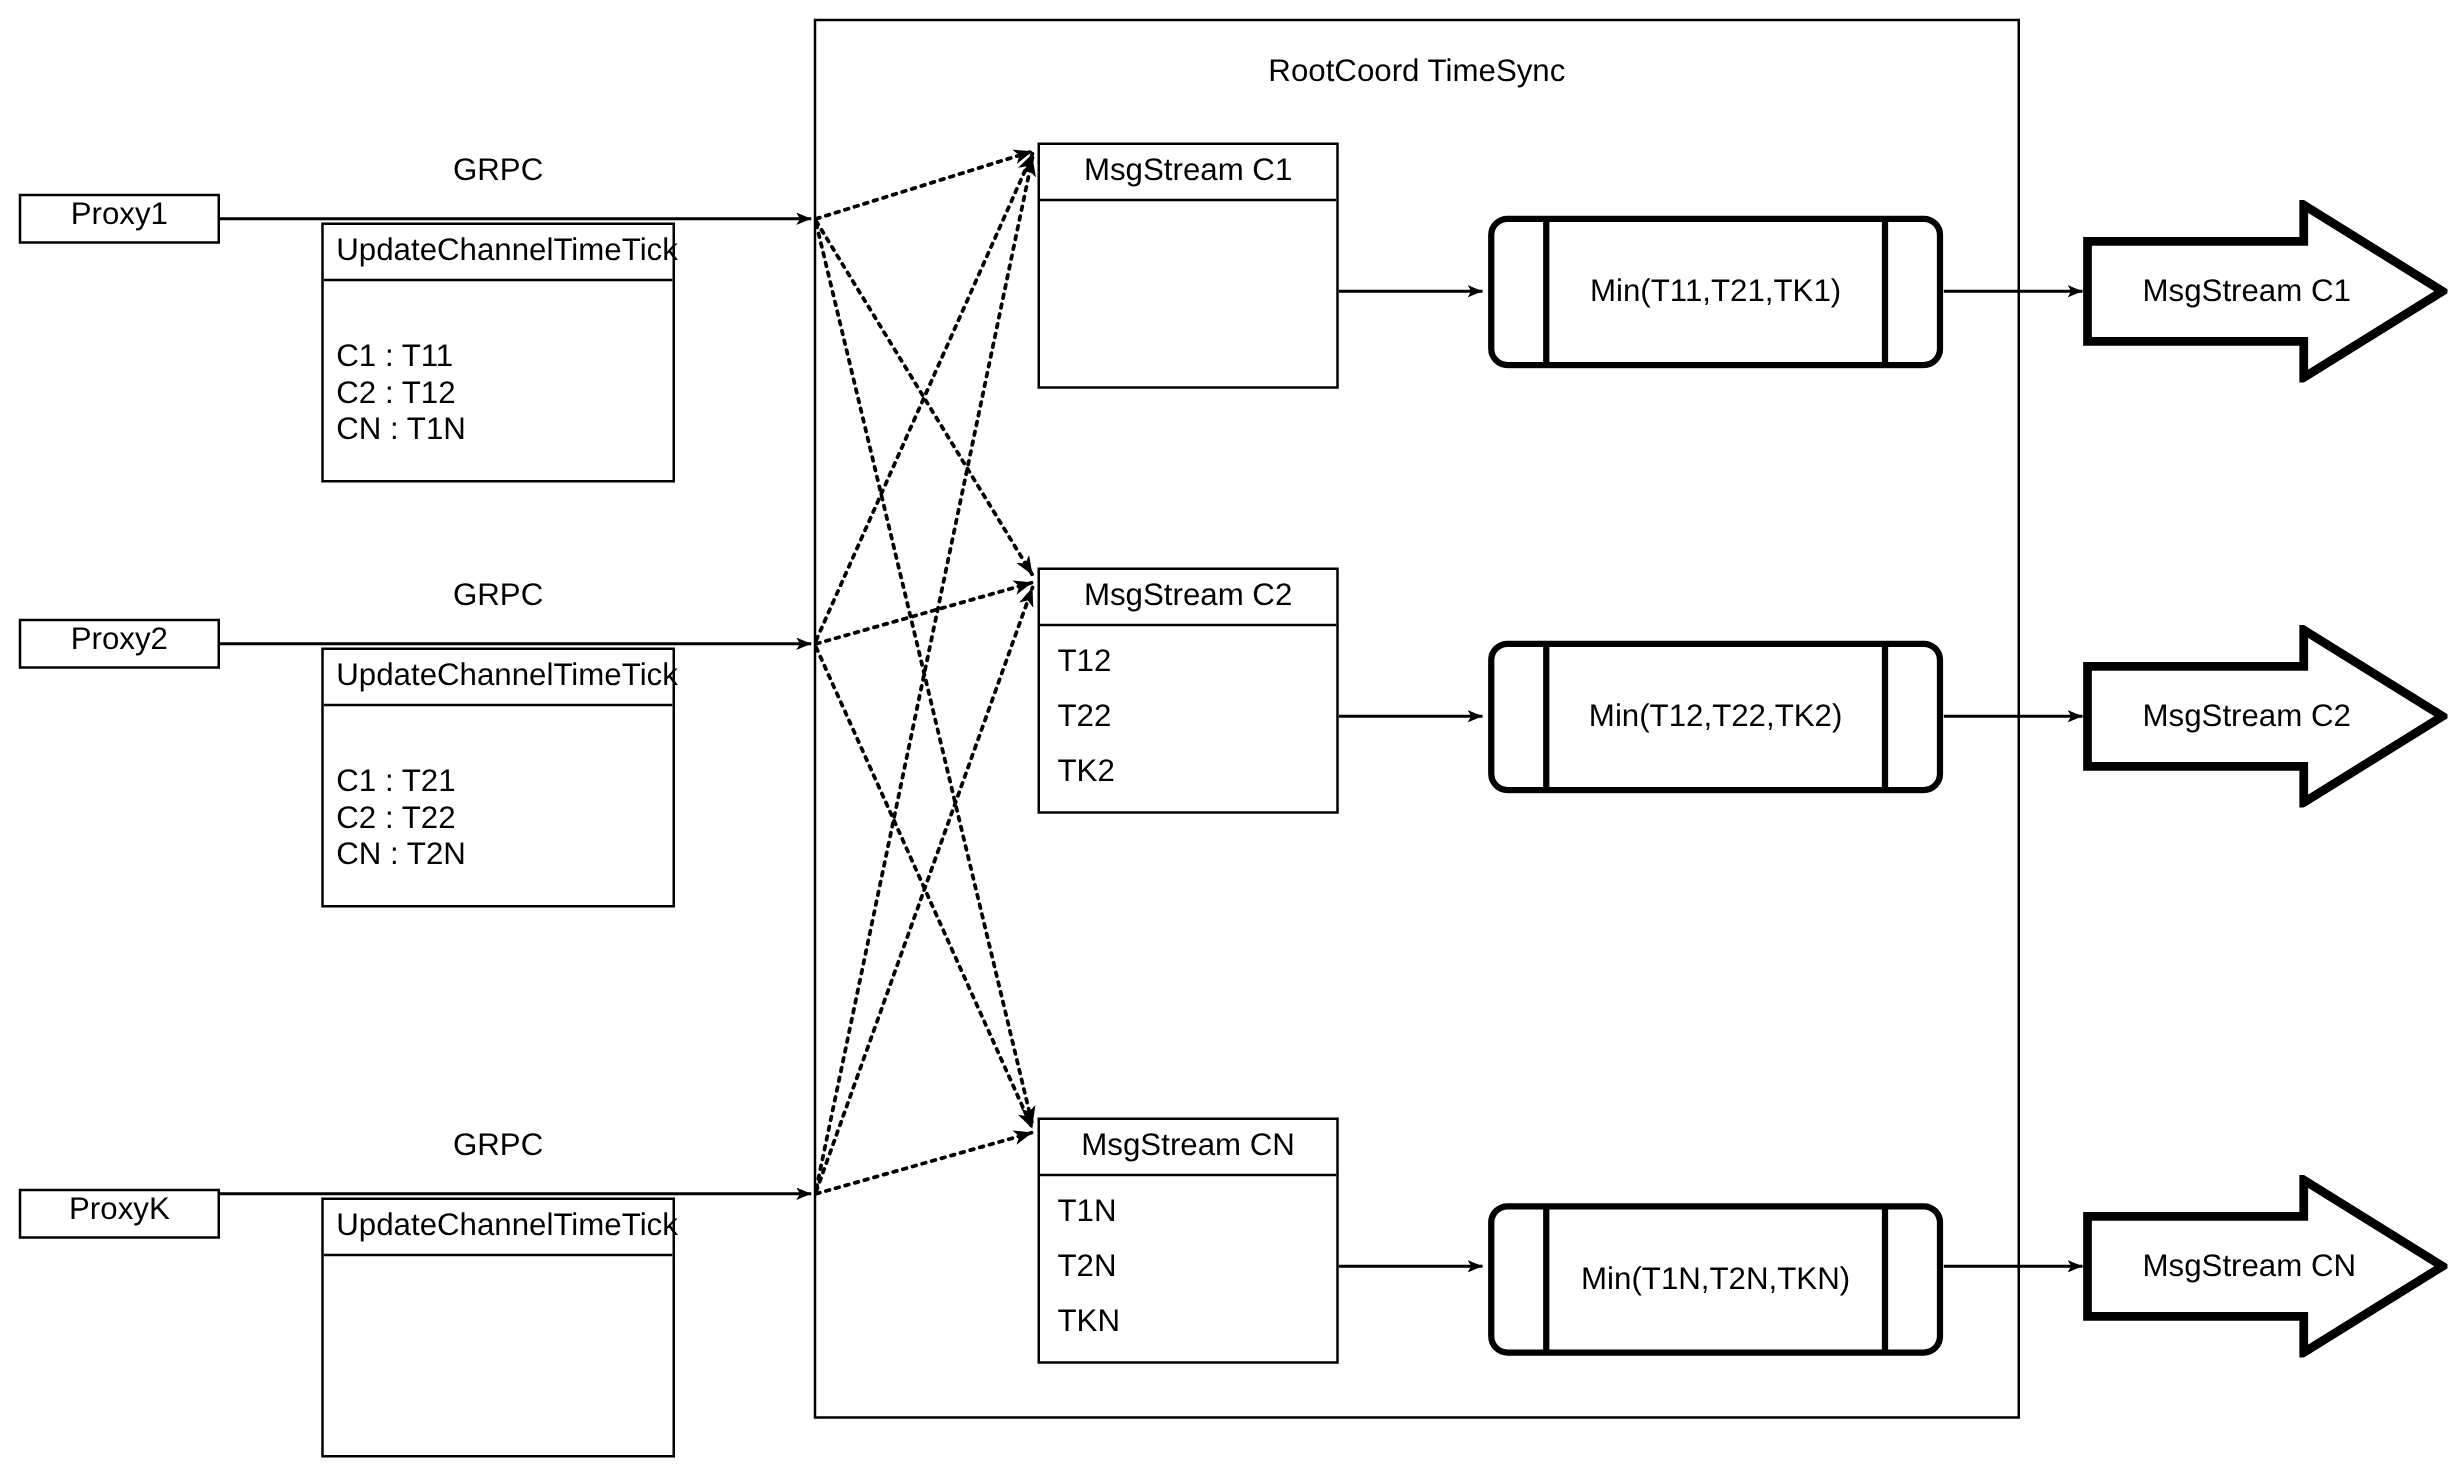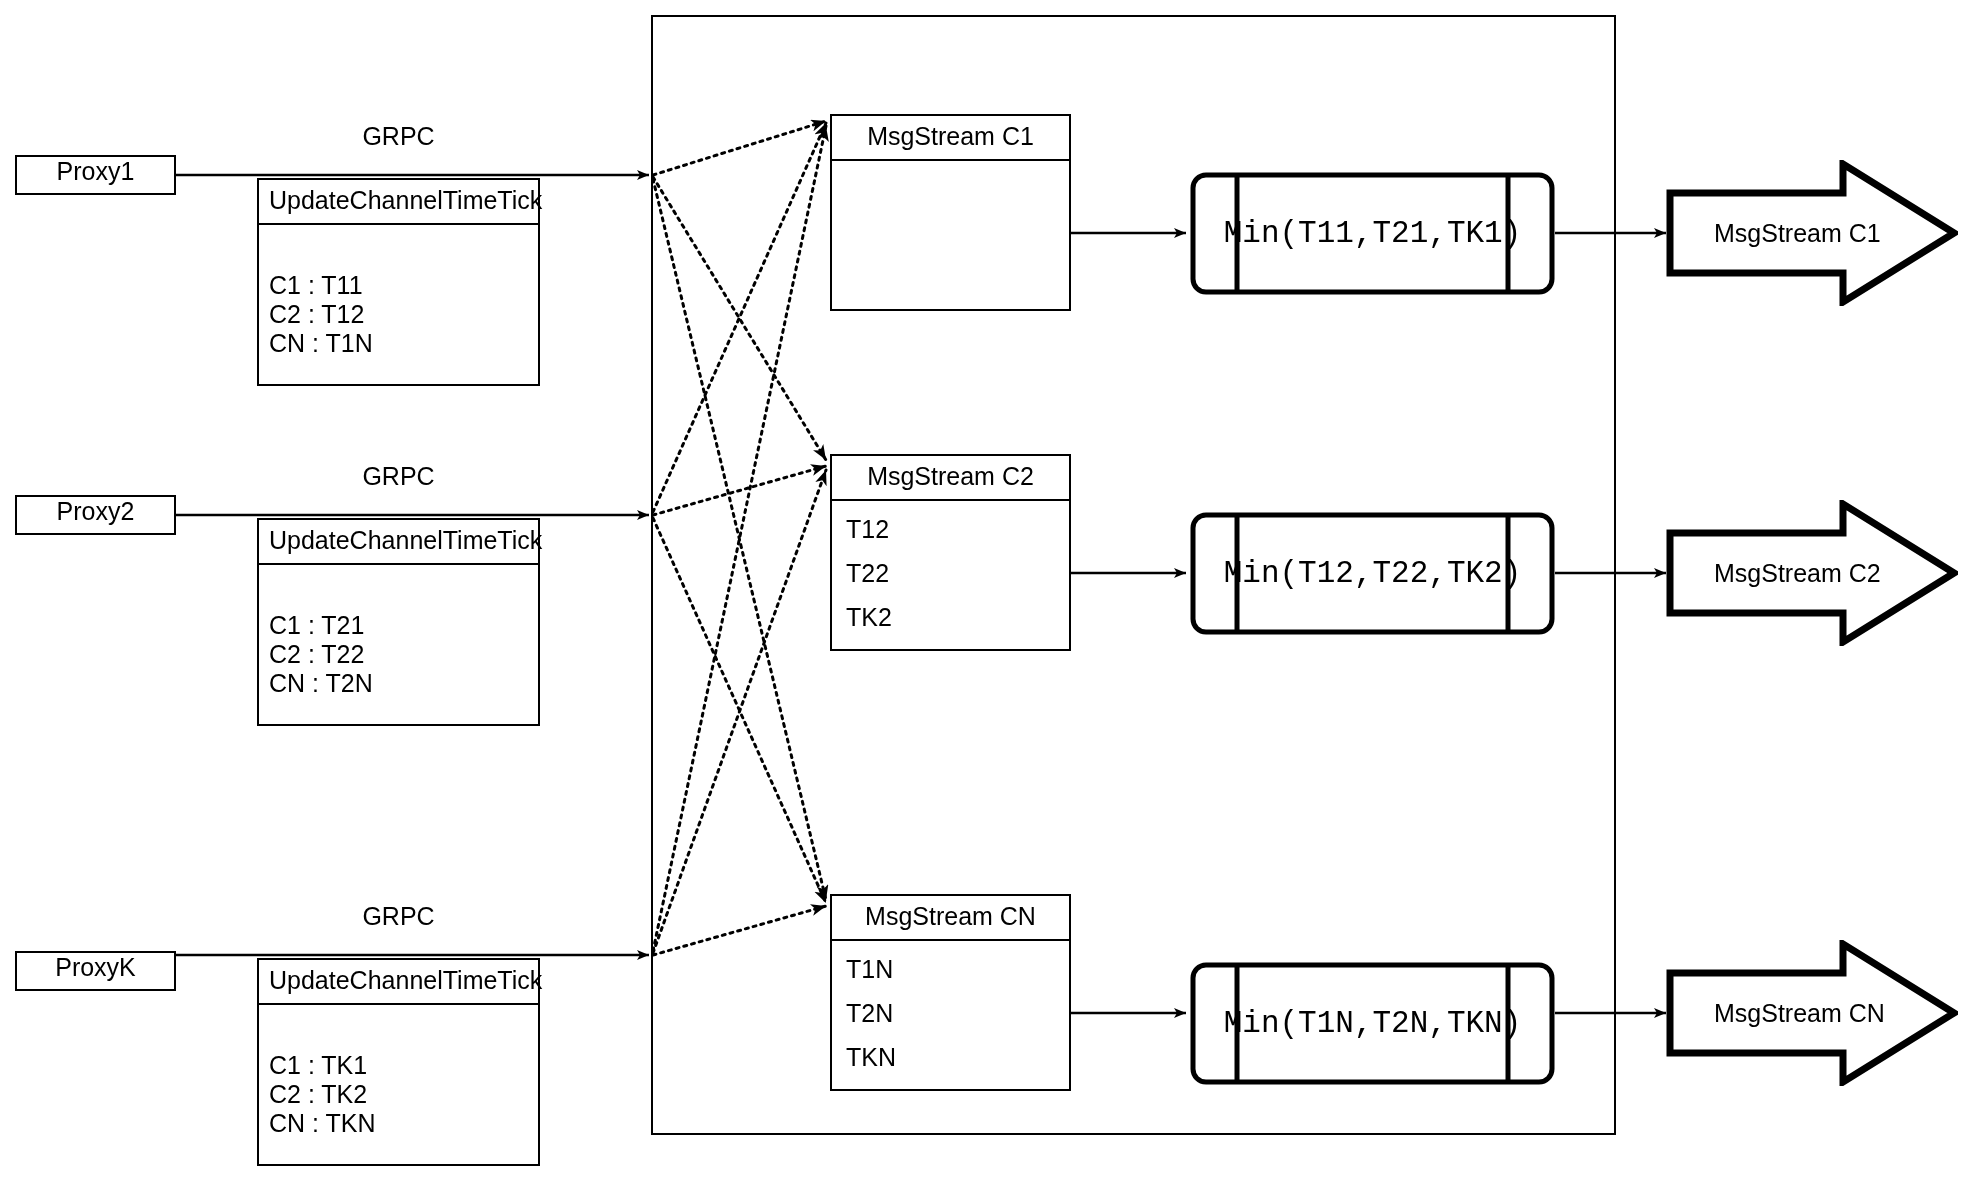--- a/index.html
+++ b/index.html
@@ -106,23 +106,22 @@
   }
   .proc-label {
     position: absolute;
     left: 0;
     top: 0;
     width: 100%;
     height: 100%;
     display: flex;
     align-items: center;
     justify-content: center;
-    font-size: 31px;
-    white-space: nowrap;
-    font-family: Liberation Mono, monospace;
+    font-size: 25px;
+    white-space: nowrap;
   }
   
   .arrow-wrap {
     position: absolute;
   }
   .arrow-label {
     position: absolute;
     left: 0;
     top: 0;
     width: 100%;
@@ -171,20 +170,21 @@
     <line x1="1071" y1="233" x2="1186" y2="233" stroke="#000" stroke-width="2.5" marker-end="url(#solidArrow)"></line>
     <line x1="1071" y1="573" x2="1186" y2="573" stroke="#000" stroke-width="2.5" marker-end="url(#solidArrow)"></line>
     <line x1="1071" y1="1013" x2="1186" y2="1013" stroke="#000" stroke-width="2.5" marker-end="url(#solidArrow)"></line>
 
     <line x1="1555" y1="233" x2="1666" y2="233" stroke="#000" stroke-width="2.5" marker-end="url(#solidArrow)"></line>
     <line x1="1555" y1="573" x2="1666" y2="573" stroke="#000" stroke-width="2.5" marker-end="url(#solidArrow)"></line>
     <line x1="1555" y1="1013" x2="1666" y2="1013" stroke="#000" stroke-width="2.5" marker-end="url(#solidArrow)"></line>
   </svg>
 
   <div class="node container-box" style="left:651px; top:15px; width:965px; height:1120px; background:transparent;"></div>
+  <div class="container-title" style="left:651px; top:43px; width:965px;">RootCoord TimeSync</div>
 
   <div class="node proxy-box" style="left:15px; top:155px; width:161px; height:40px;">
     <span>Proxy1</span>
   </div>
   <div class="grpc-label" style="left:257px; top:122px; width:283px;">GRPC</div>
   <div class="node tick-box" style="left:257px; top:178px; width:283px; height:208px;">
     <div class="tick-head">UpdateChannelTimeTick</div>
     <div class="tick-body">
       <div class="tick-row">C1 :  T11</div>
       <div class="tick-row">C2 :  T12</div>
@@ -249,25 +249,20 @@
     </svg>
     <div class="arrow-label">MsgStream C2</div>
   </div>
 
   <div class="node proxy-box" style="left:15px; top:935px; width:161px; height:40px;margin-top:16px;">
     <span>ProxyK</span>
   </div>
   <div class="grpc-label" style="left:257px; top:902px; width:283px;">GRPC</div>
   <div class="node tick-box" style="left:257px; top:958px; width:283px; height:208px;">
     <div class="tick-head">UpdateChannelTimeTick</div>
-    <div class="tick-body">
-      <div class="tick-row">C1 :  TK1</div>
-      <div class="tick-row">C2 :  TK2</div>
-      <div class="tick-row">CN : TKN</div>
-    </div>
   </div>
 
   <div class="node ms-box" style="left:830px; top:894px; width:241px; height:197px;">
     <div class="ms-head">MsgStream CN</div>
     <div class="ms-body">
       <div class="ms-row">T1N</div>
       <div class="ms-row">T2N</div>
       <div class="ms-row">TKN</div>
     </div>
   </div>

